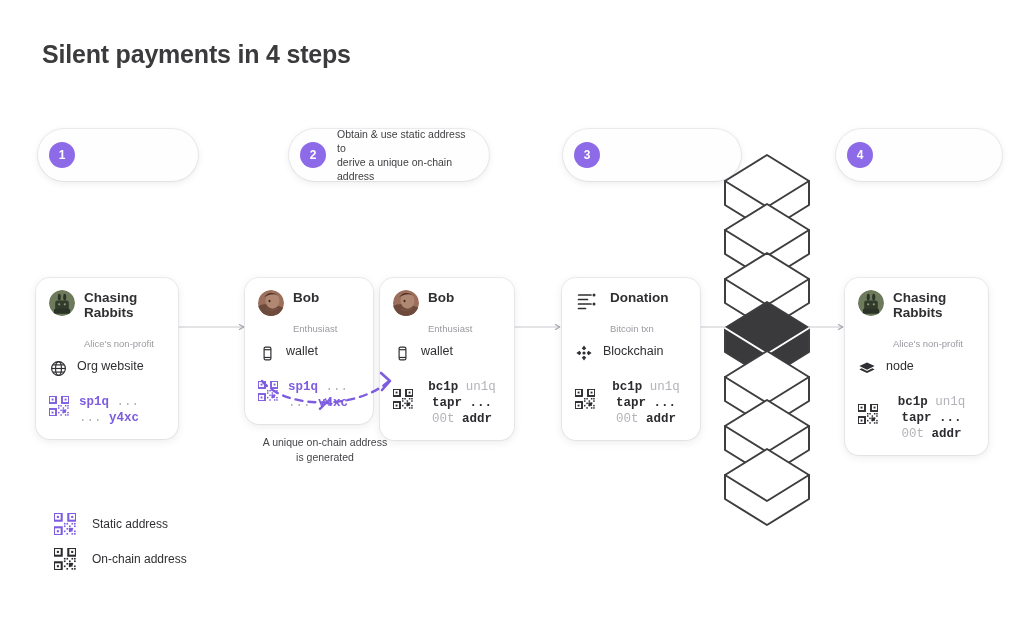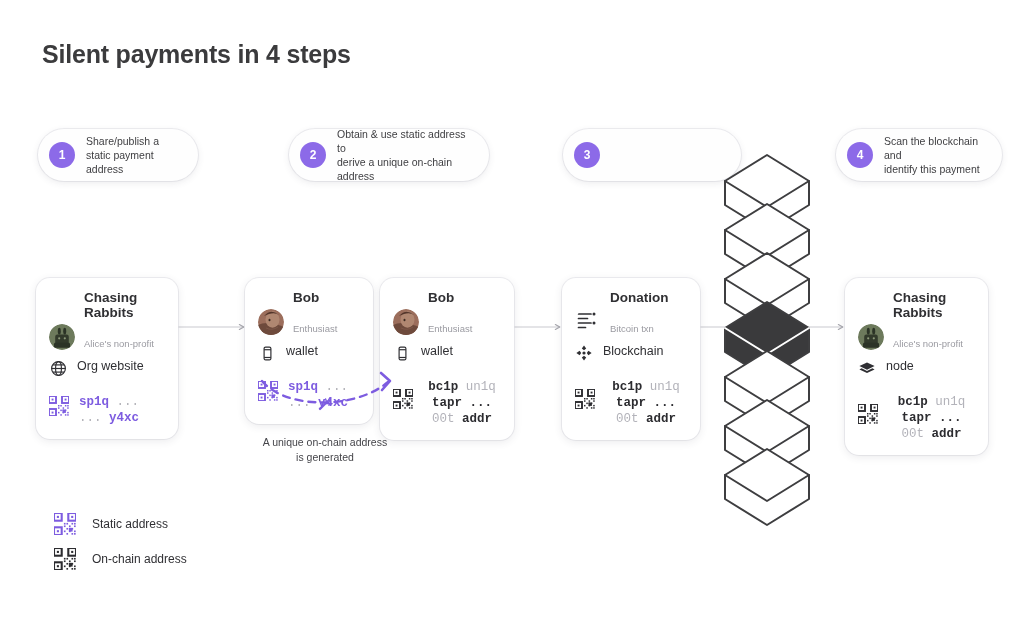--- a/index.html
+++ b/index.html
@@ -42,21 +42,21 @@
 
   
   .card {
     position: absolute;
     background: #ffffff;
     border-radius: 14px;
     box-shadow: 0 2px 8px rgba(60,60,80,.11), 0 0 0 1px rgba(228,228,234,.6);
     padding: 12px 13px 13px 13px;
     z-index: 5;
   }
-  .card-head { display: flex; align-items: flex-end; gap: 9px; margin-bottom: 9px; }
+  .card-head { display: flex; align-items: flex-start; gap: 9px; margin-bottom: 9px; }
   .avatar { width: 26px; height: 26px; border-radius: 50%; flex: 0 0 26px; overflow: hidden; }
   .avatar svg { display: block; }
   .card-name { font-size: 13.5px; font-weight: bold; color: #303033; line-height: 15px; }
   .card-sub { font-size: 9.5px; color: #9a9aa1; line-height: 13px; margin-top: 17px; }
 
   .card-row { display: flex; align-items: flex-start; gap: 10px; margin-bottom: 9px; }
   .row-ico { width: 18px; height: 18px; flex: 0 0 18px; display: flex; align-items: center; justify-content: center; }
   .row-label { font-size: 12.5px; color: #2f2f33; }
 
   .addr-row { display: flex; align-items: center; gap: 10px; }
@@ -120,38 +120,34 @@
         <path d="M725,377 L767,403 L809,377" fill="none" stroke="#3e3e40" stroke-width="2" stroke-linejoin="round" stroke-linecap="round"></path>
         <path d="M767,400 L809,426 L809,450 L767,476 L725,450 L725,426 Z" fill="#ffffff" stroke="#3e3e40" stroke-width="2" stroke-linejoin="round"></path>
         <path d="M725,426 L767,452 L809,426" fill="none" stroke="#3e3e40" stroke-width="2" stroke-linejoin="round" stroke-linecap="round"></path>
         <path d="M767,449 L809,475 L809,499 L767,525 L725,499 L725,475 Z" fill="#ffffff" stroke="#3e3e40" stroke-width="2" stroke-linejoin="round"></path>
         <path d="M725,475 L767,501 L809,475" fill="none" stroke="#3e3e40" stroke-width="2" stroke-linejoin="round" stroke-linecap="round"></path>
       </g>
   </svg>
 
   <div class="step-pill" style="left:38px; top:129px; width:160px;">
     <div class="step-num">1</div>
-    <div class="step-text">Share/publish a
-static payment address</div>
   </div>
 
   <div class="step-pill" style="left:289px; top:129px; width:200px;">
     <div class="step-num">2</div>
     <div class="step-text">Obtain &amp; use static address to
 derive a unique on-chain address</div>
   </div>
 
   <div class="step-pill" style="left:563px; top:129px; width:178px;">
     <div class="step-num">3</div>
   </div>
 
   <div class="step-pill" style="left:836px; top:129px; width:166px;">
     <div class="step-num">4</div>
-    <div class="step-text">Scan the blockchain and
-identify this payment</div>
   </div>
 
   <div class="card" style="left:36px; top:278px; width:142px;">
     <div class="card-head">
       <div class="avatar">
         <svg width="26" height="26" viewBox="0 0 26 26">
           <circle cx="13" cy="13" r="13" fill="#6d7a5c"></circle>
           <ellipse cx="10.3" cy="7.2" rx="1.5" ry="3.4" fill="#2b3326"></ellipse>
           <ellipse cx="15.7" cy="7.2" rx="1.5" ry="3.4" fill="#2b3326"></ellipse>
           <rect x="6.2" y="10.5" width="13.6" height="10" rx="2.2" fill="#323a2b"></rect>

